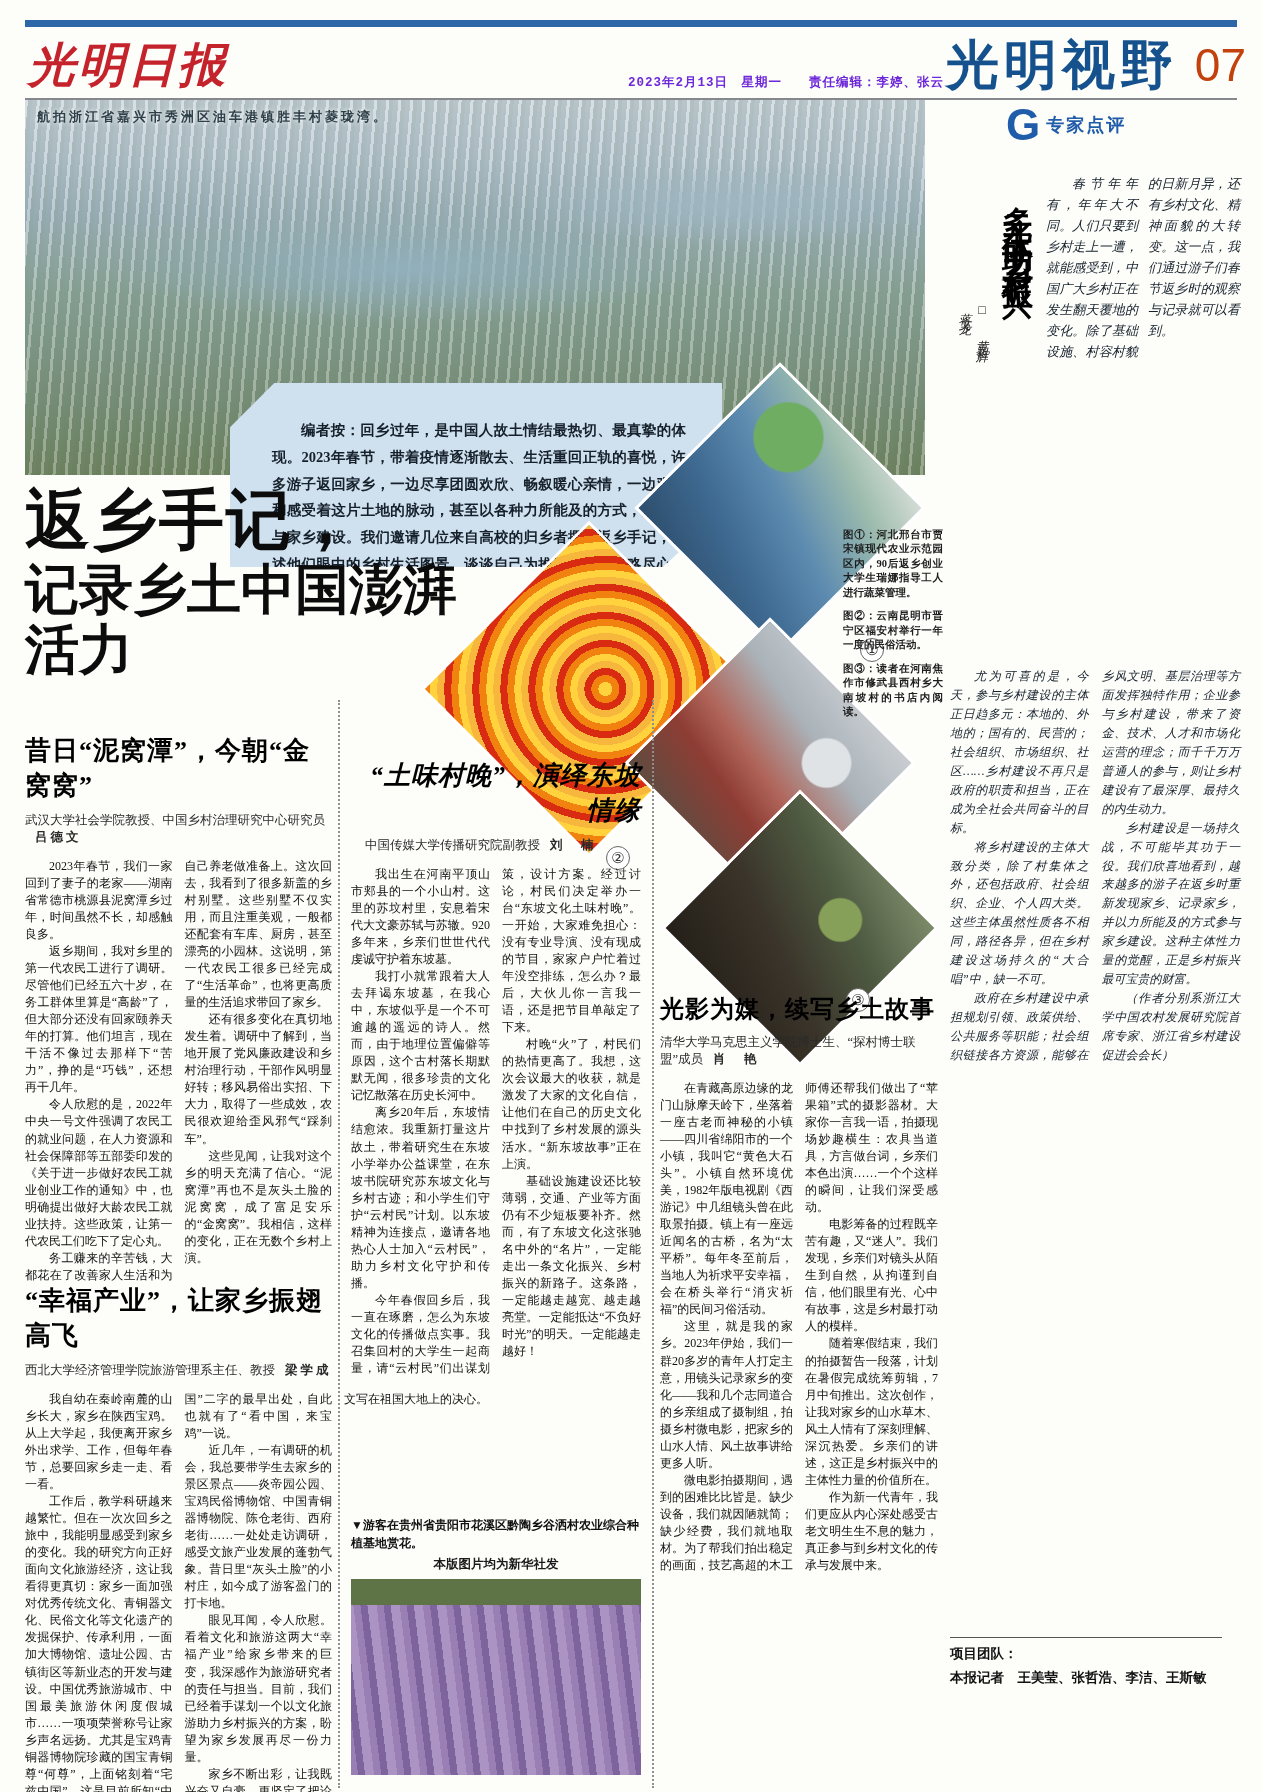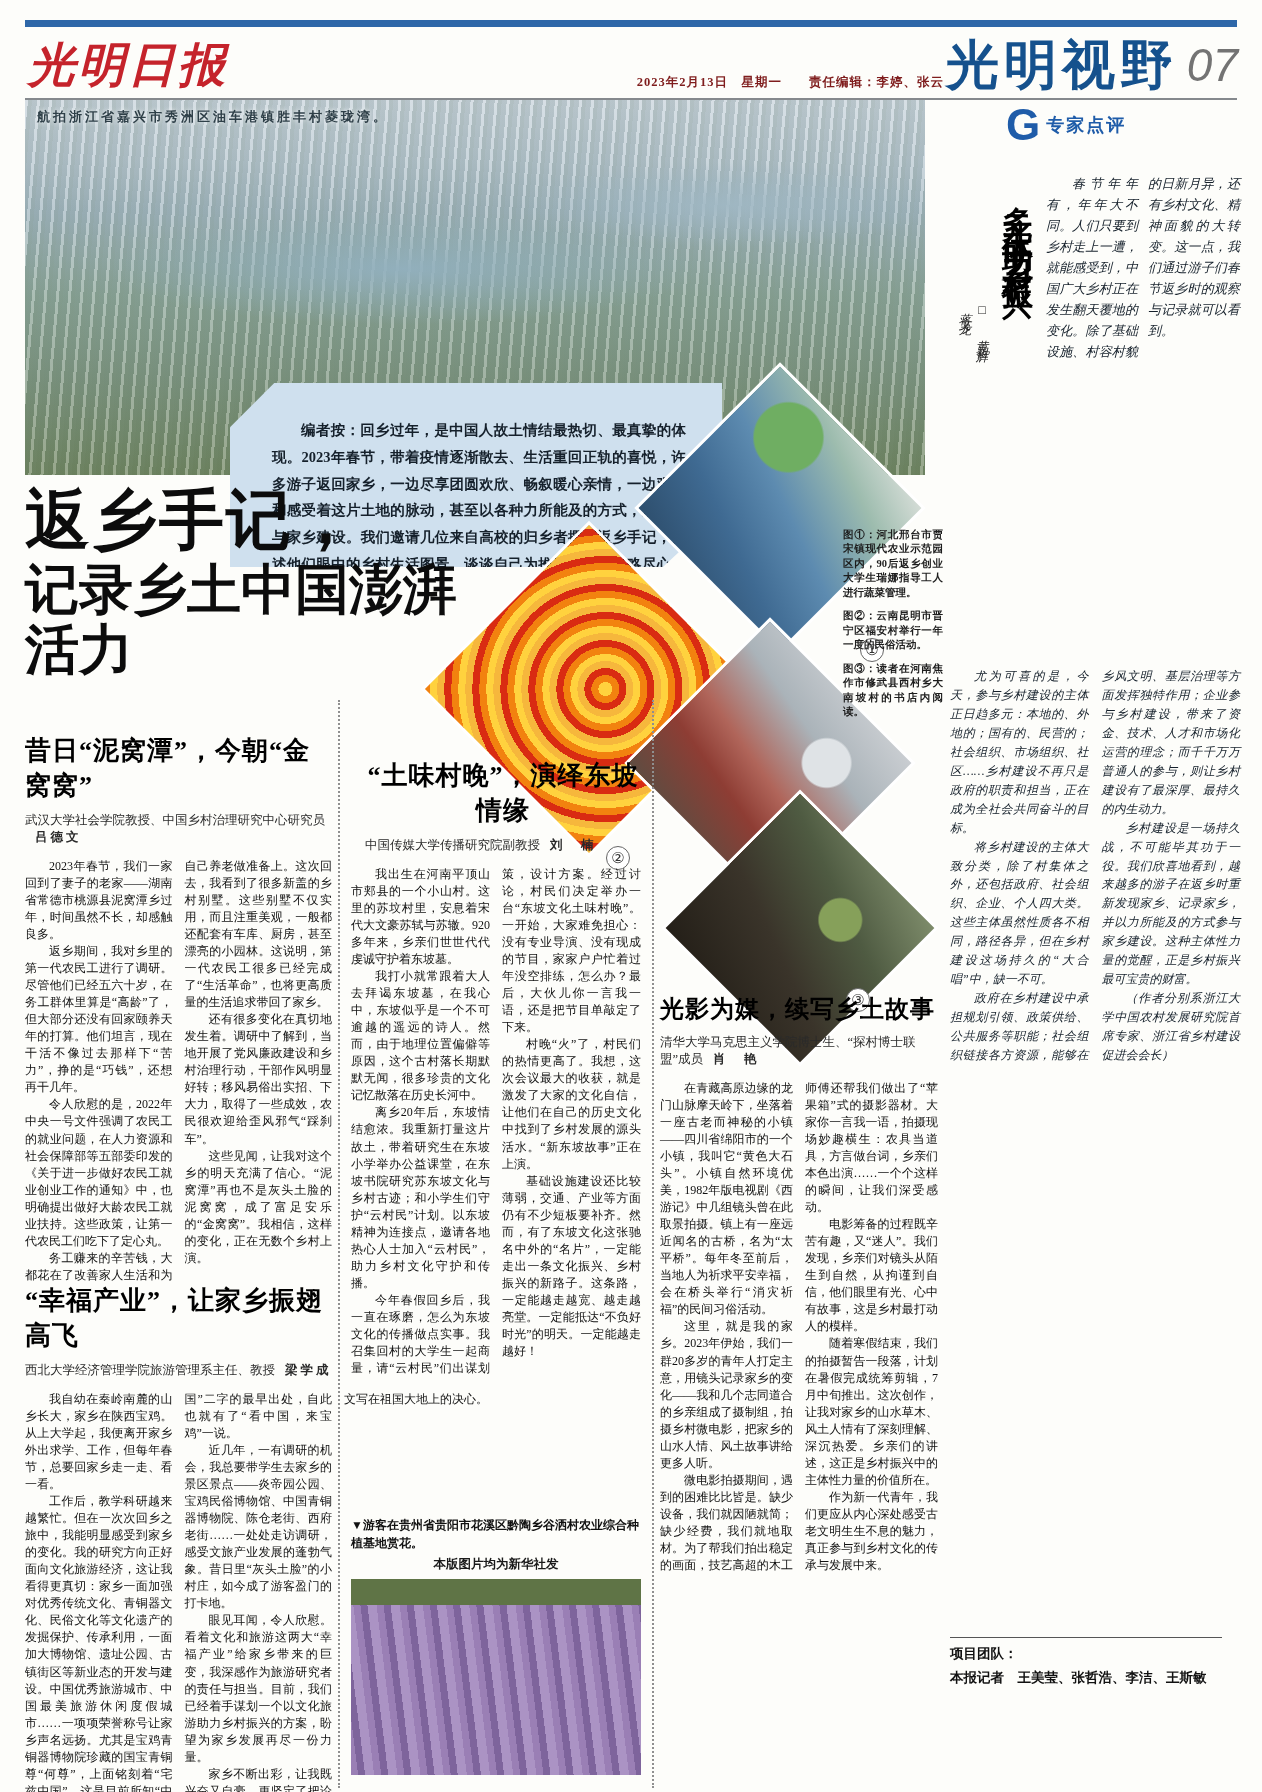--- a/index.html
+++ b/index.html
@@ -4,25 +4,25 @@
 <style>
   html,body{margin:0;padding:0;background:#e9e9e6;}
   .page{position:relative;width:1262px;height:1792px;margin:0 auto;background:#fdfdfa;overflow:hidden;
         font-family:"Liberation Serif",serif;color:#1a1a1a;}
   .abs{position:absolute;}
 
   
   .top-bar{left:25px;top:20px;width:1212px;height:7px;background:#2e67a8;}
   .masthead{left:28px;top:34px;font-size:47px;font-weight:900;font-style:italic;color:#c5232b;
             letter-spacing:3px;font-family:"Liberation Serif",serif;}
-  .header-meta{right:318px;top:74px;font-size:12.5px;font-weight:bold;color:#7f1d1d;
-               font-family:Liberation Serif, serif;letter-spacing:1px;}
+  .header-meta{right:318px;top:74px;font-size:12.5px;font-weight:bold;color:#6d28d9;
+               font-family:Liberation Mono, monospace;letter-spacing:1px;}
   .section-title{right:84px;top:30px;font-size:53px;font-weight:900;color:#15518d;letter-spacing:5px;
                  font-family:"Liberation Serif",serif;}
-  .page-num{right:24px;top:38px;font-size:46px;font-weight:300;color:#737373;font-family:"Liberation Sans",sans-serif;font-style:italic;}
+  .page-num{right:16px;top:38px;font-size:46px;font-weight:300;color:#c2410c;font-family:"Liberation Sans",sans-serif;}
   .header-rule{left:25px;top:98px;width:1212px;border-top:2px solid #85898d;}
 
   
   .hero-photo{left:25px;top:100px;width:900px;height:375px;
     background:
       radial-gradient(ellipse 420px 80px at 42% 45%, rgba(146,176,190,.95), rgba(146,176,190,0) 70%),
       radial-gradient(ellipse 300px 60px at 78% 28%, rgba(160,184,196,.9), rgba(160,184,196,0) 70%),
       repeating-linear-gradient(95deg, rgba(255,255,255,.28) 0 3px, rgba(96,116,100,.20) 3px 7px, rgba(70,90,82,.12) 7px 12px),
       linear-gradient(180deg,#c7d3db 0%,#b7c7d0 16%,#a2b7c0 30%,#8ca699 52%,#7e9681 74%,#6f855f 100%);}
   .hero-caption{position:absolute;left:12px;top:8px;font-size:13px;font-weight:bold;color:#2e3f48;
@@ -71,21 +71,21 @@
              text-align:justify;color:#111;}
   .body-cols p{margin:0;text-indent:2em;}
 
   .a1{left:25px;top:733px;width:307px;}
   .a1 .body-cols{height:446px;}
   .a2{left:25px;top:1283px;width:307px;}
   .a2 .body-cols{height:414px;}
 
   .mid{left:338px;top:700px;width:316px;height:1088px;border-left:2px dotted #8f8f8f;
        border-right:2px dotted #8f8f8f;padding:0 11px;box-sizing:border-box;}
-  .mid .article-title{margin-top:58px;text-align:center;padding-left:14px;}
+  .mid .article-title{margin-top:58px;text-align:right;padding-left:14px;font-style:italic;}
   .mid .byline{padding-left:14px;}
   .mid .body-cols{height:640px;}
   .flower-caption{margin-top:10px;font-size:12px;font-weight:bold;line-height:1.5;color:#111;}
   .flower-credit{font-size:12.5px;font-weight:900;text-align:center;margin:4px 0 6px 0;}
   .flower-photo{width:100%;height:196px;
      background:
        linear-gradient(180deg,#5f7446 0 26px, rgba(0,0,0,0) 26px),
        repeating-linear-gradient(83deg,#9a7fb5 0 7px,#7e649c 7px 14px,#ab93c4 14px 23px),
        linear-gradient(180deg,#8f76ad,#a58cc0);}
 

